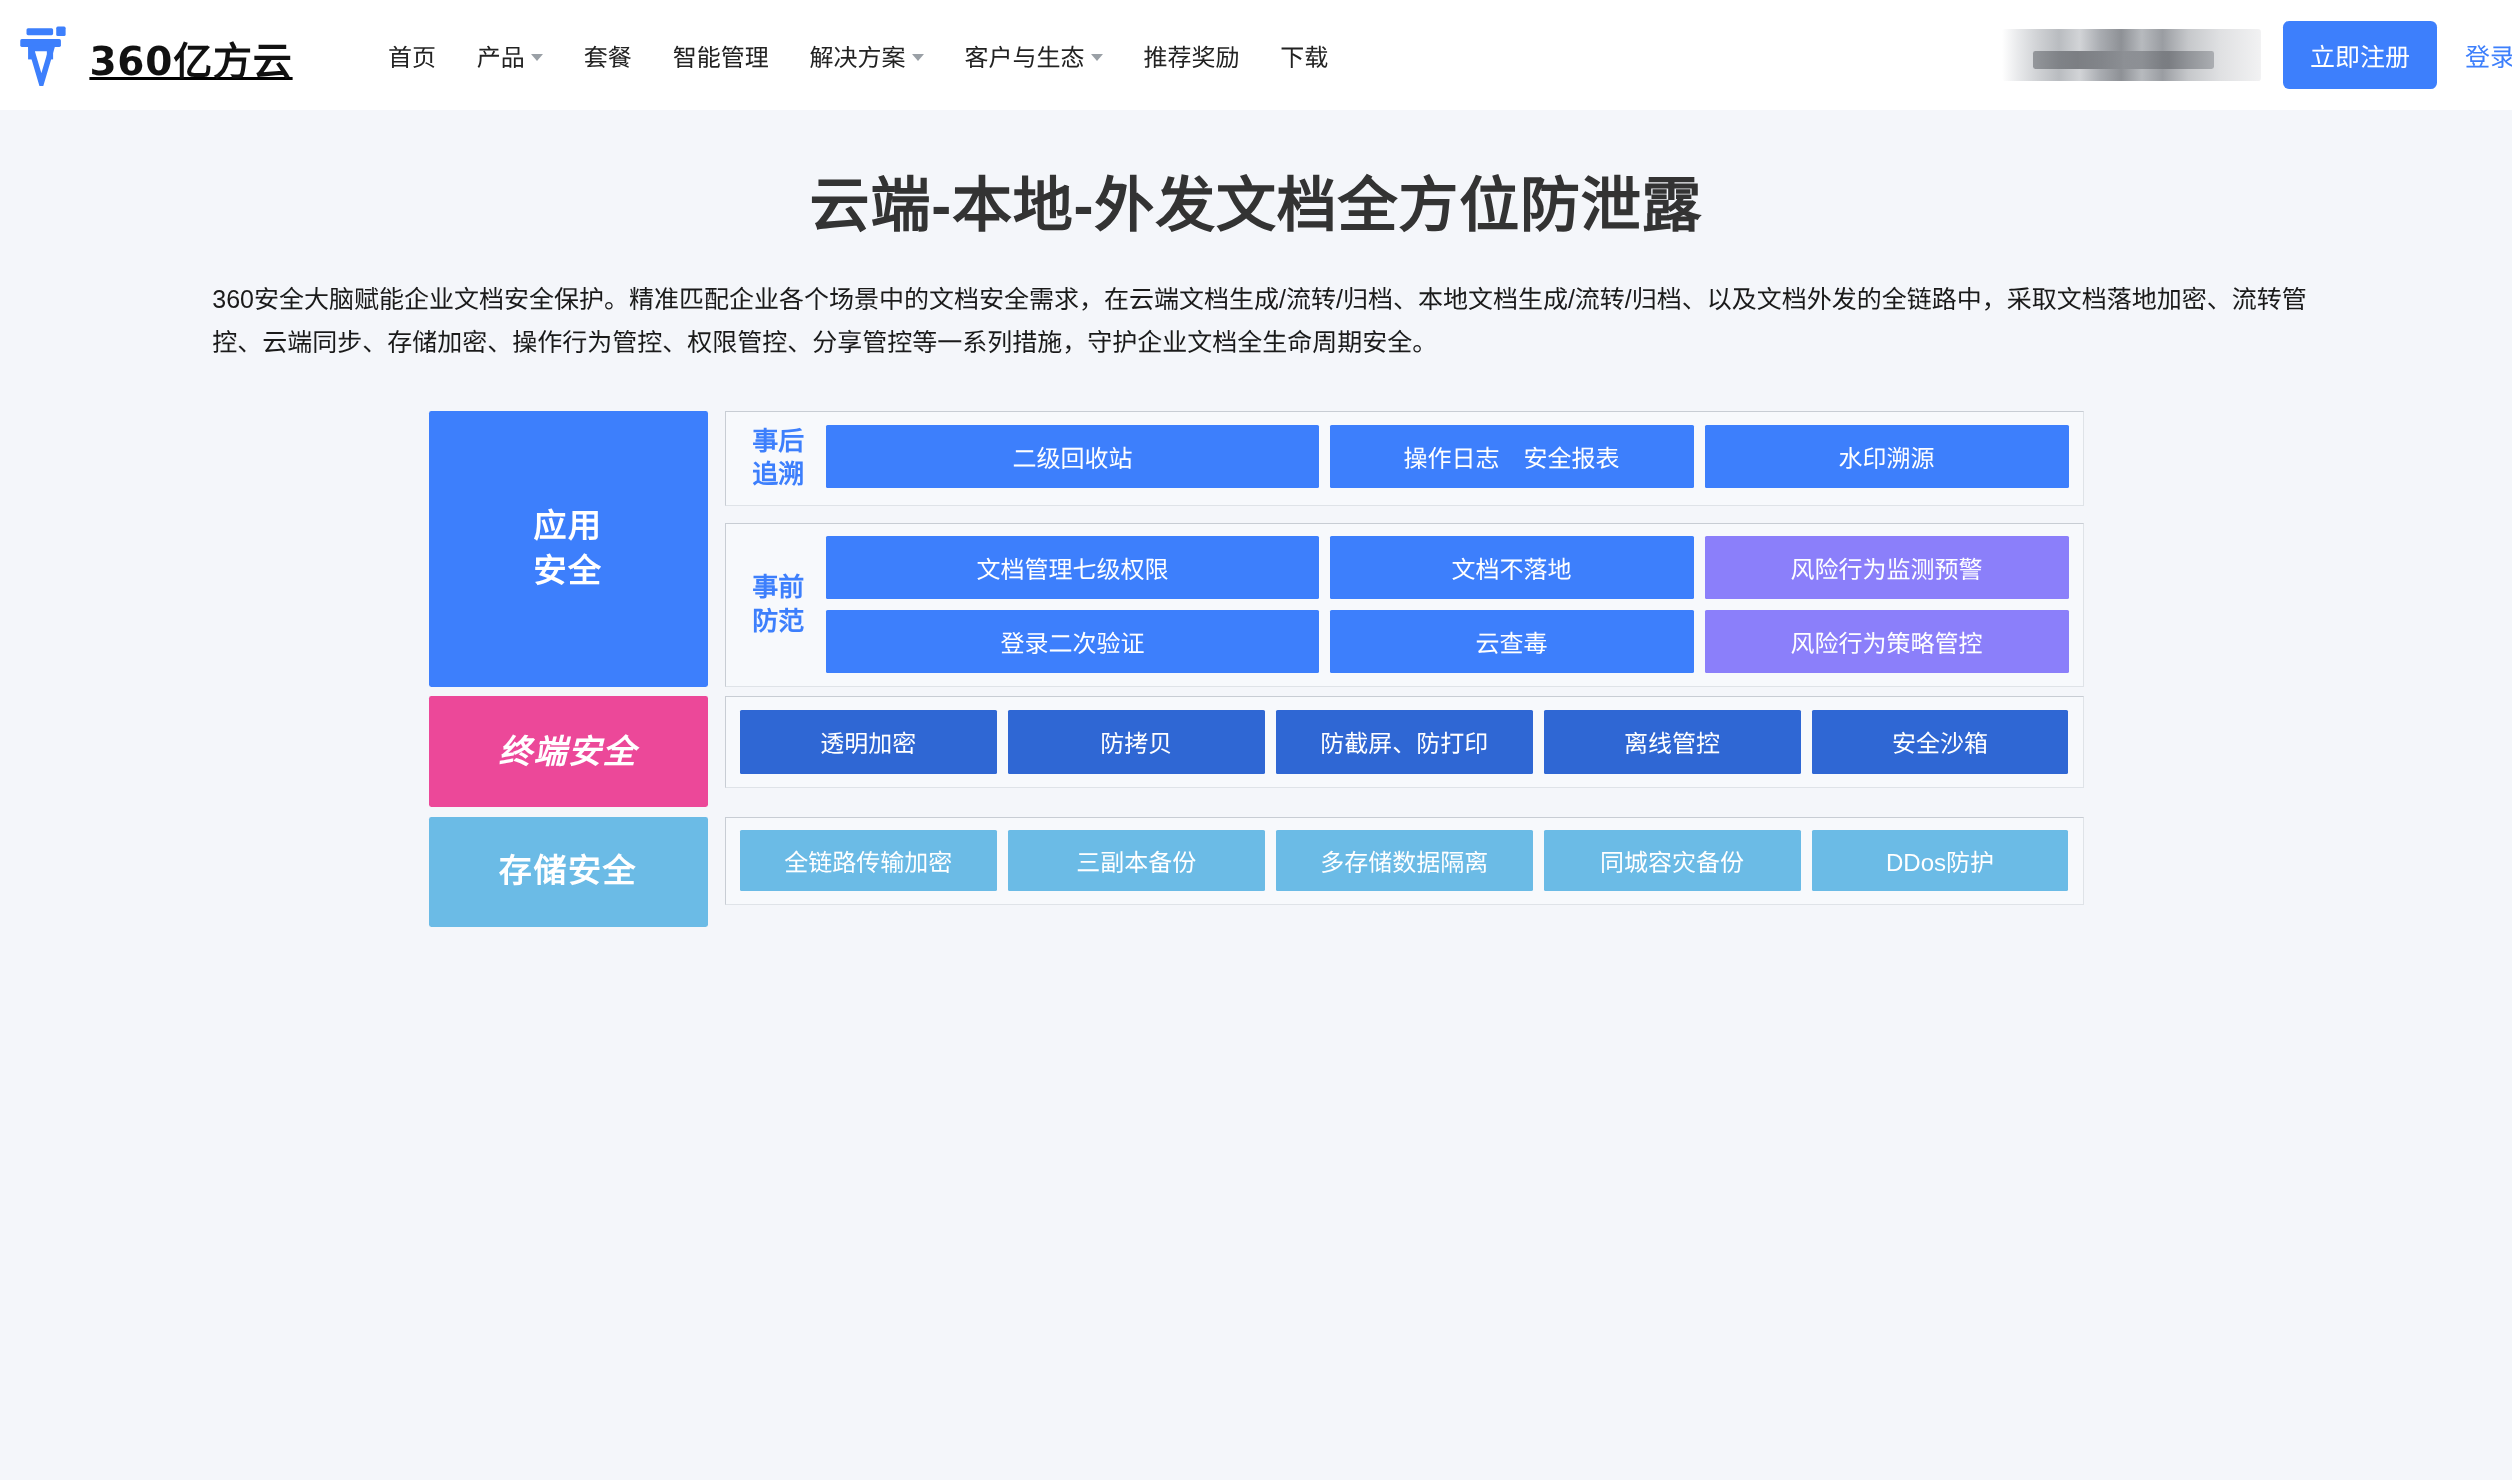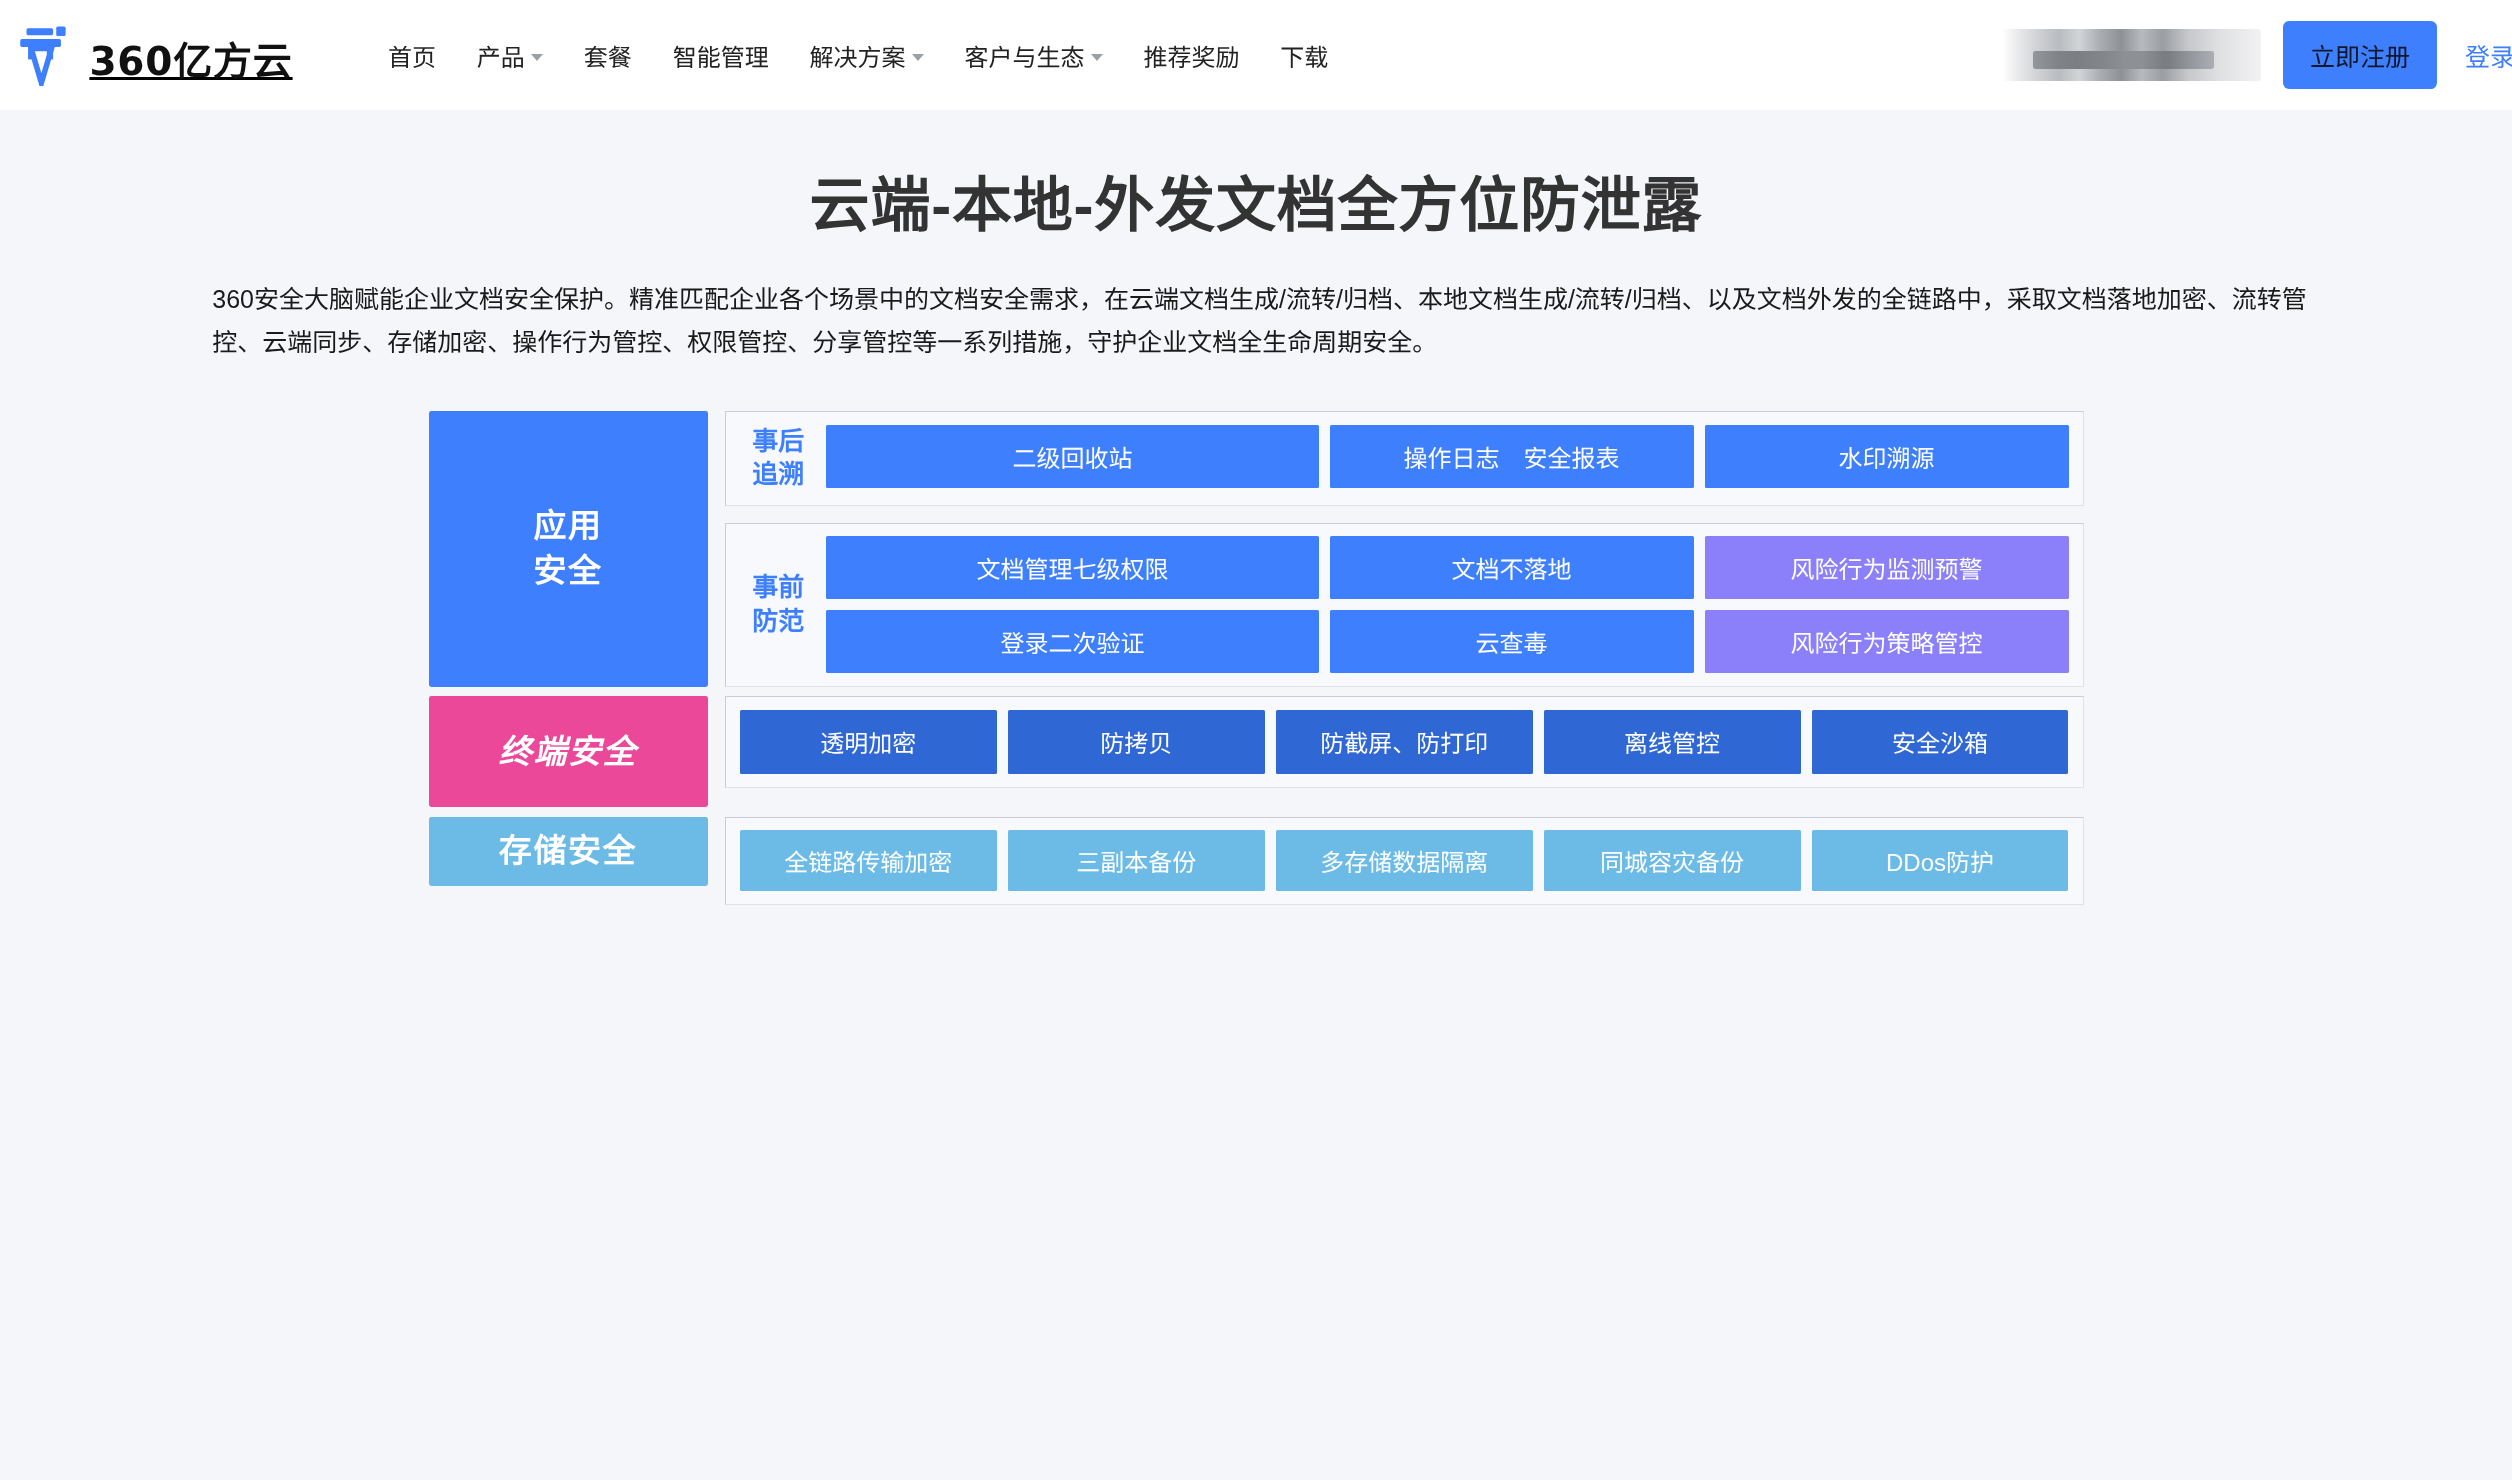--- a/index.html
+++ b/index.html
@@ -80,21 +80,21 @@
   .redacted::after {
     content: "";
     position: absolute;
     left: 12%; right: 18%; top: 42%; height: 34%;
     background: linear-gradient(90deg,#7e8186,#5f6267,#8b8e93,#6c6f74,#9b9ea3);
     border-radius: 2.4px;
     opacity: .75;
   }
   .register-btn {
     background: #3d7ffc;
-    color: #0f172a;
+    color: #ffffff;
     font-size: 25px;
     border: none;
     border-radius: 6.3px;
     padding: 15.7px 27px;
     cursor: pointer;
     white-space: nowrap;
     font-family: "Liberation Sans", sans-serif;
   }
   .login-link {
     color: #3d7ffc;
@@ -150,21 +150,21 @@
     display: flex;
     align-items: center;
     justify-content: center;
     text-align: center;
     font-weight: 700;
     line-height: 1.35;
     letter-spacing: 1.6px;
   }
   .band-label.app   { background: #3d7ffc; font-size: 33px; }
   .band-label.term  { background: #ec4899; font-size: 33px; height: 111px; font-style: italic; }
-  .band-label.store { background: #6bbbe6; font-size: 33px; height: 69px; }
+  .band-label.store { background: #6bbbe6; font-size: 33px; height: 110px; }
 
   .band-right { flex: 1 1 auto; display: flex; flex-direction: column; gap: 17px; }
 
   .group {
     border: 1.6px solid #c8cdd4;
     border-right-color: #dfe3e8;
     border-bottom-color: #dfe3e8;
     background: #f7f9fc;
     display: flex;
     align-items: stretch;

